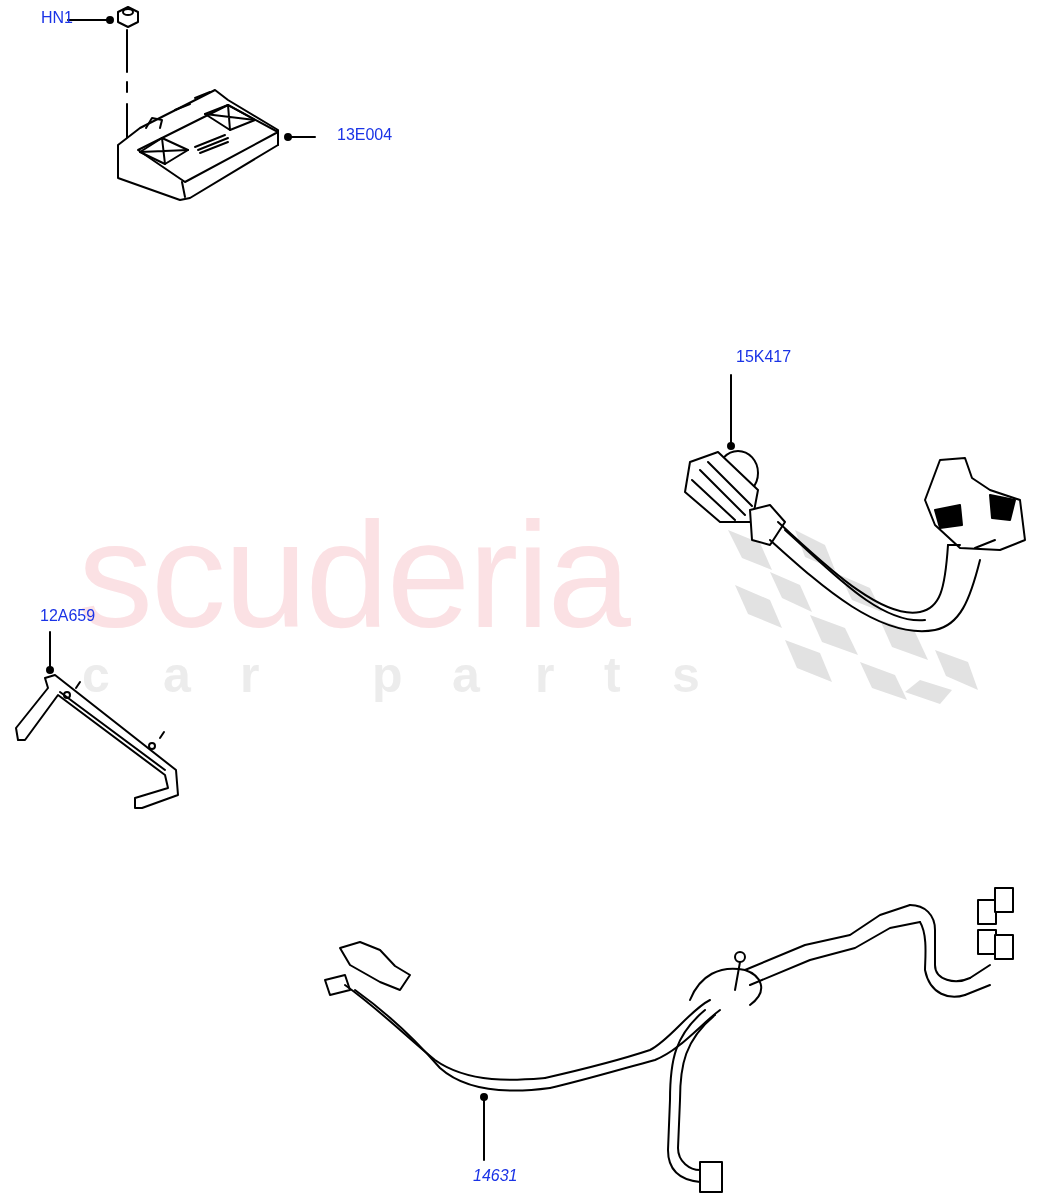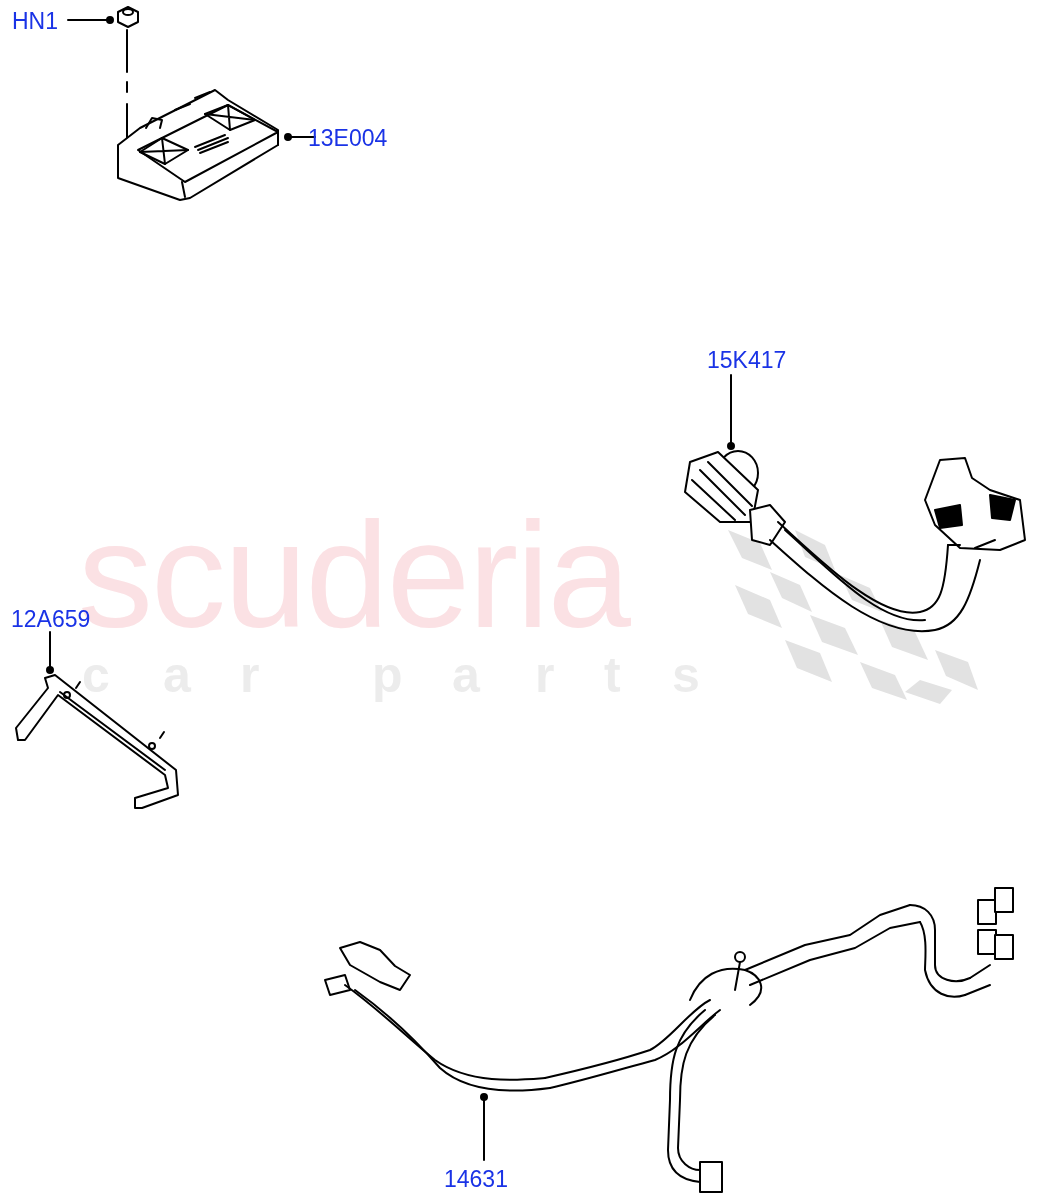--- a/index.html
+++ b/index.html
@@ -1,21 +1,21 @@
 <!DOCTYPE html>
 <html><head>
 <meta charset="utf-8">
 <style>
   html, body { margin: 0; padding: 0; background: #ffffff; }
   body { width: 1060px; height: 1200px; position: relative; overflow: hidden;
          font-family: "Liberation Sans", sans-serif; }
   .wm-main { position: absolute; left: 78px; top: 500px; font-size: 150px; font-weight: normal;
              color: #fbe1e4; letter-spacing: -2px; line-height: 1; }
   .wm-sub { position: absolute; top: 650px; font-size: 50px; font-weight: bold; color: #ececec; line-height: 1; }
-  .label { position: absolute; color: #1a33e6; font-size: 23px; line-height: 1; }
+  .label { position: absolute; color: #1a33e6; font-size: 16px; line-height: 1; margin-left: 29px; }
   svg.art { position: absolute; left: 0; top: 0; }
 </style>
 </head>
 <body>
 
 <div class="wm-main">scuderia</div>
 <div>
   <span class="wm-sub" style="left:82px">c</span>
   <span class="wm-sub" style="left:163px">a</span>
   <span class="wm-sub" style="left:240px">r</span>
@@ -121,13 +121,13 @@
       <circle cx="740" cy="957" r="5"></circle>
       <line x1="740" y1="962" x2="735" y2="990"></line>
     </g>
   </g>
 </svg>
 
 <div class="label" style="left:12px; top:10px;">HN1</div>
 <div class="label" style="left:308px; top:127px;">13E004</div>
 <div class="label" style="left:707px; top:349px;">15K417</div>
 <div class="label" style="left:11px; top:608px;">12A659</div>
-<div class="label" style="left:444px; top:1168px;">14631</div>
+<div class="label" style="left:444px; top:1168px;font-style:italic;">14631</div>
 
 </body></html>

